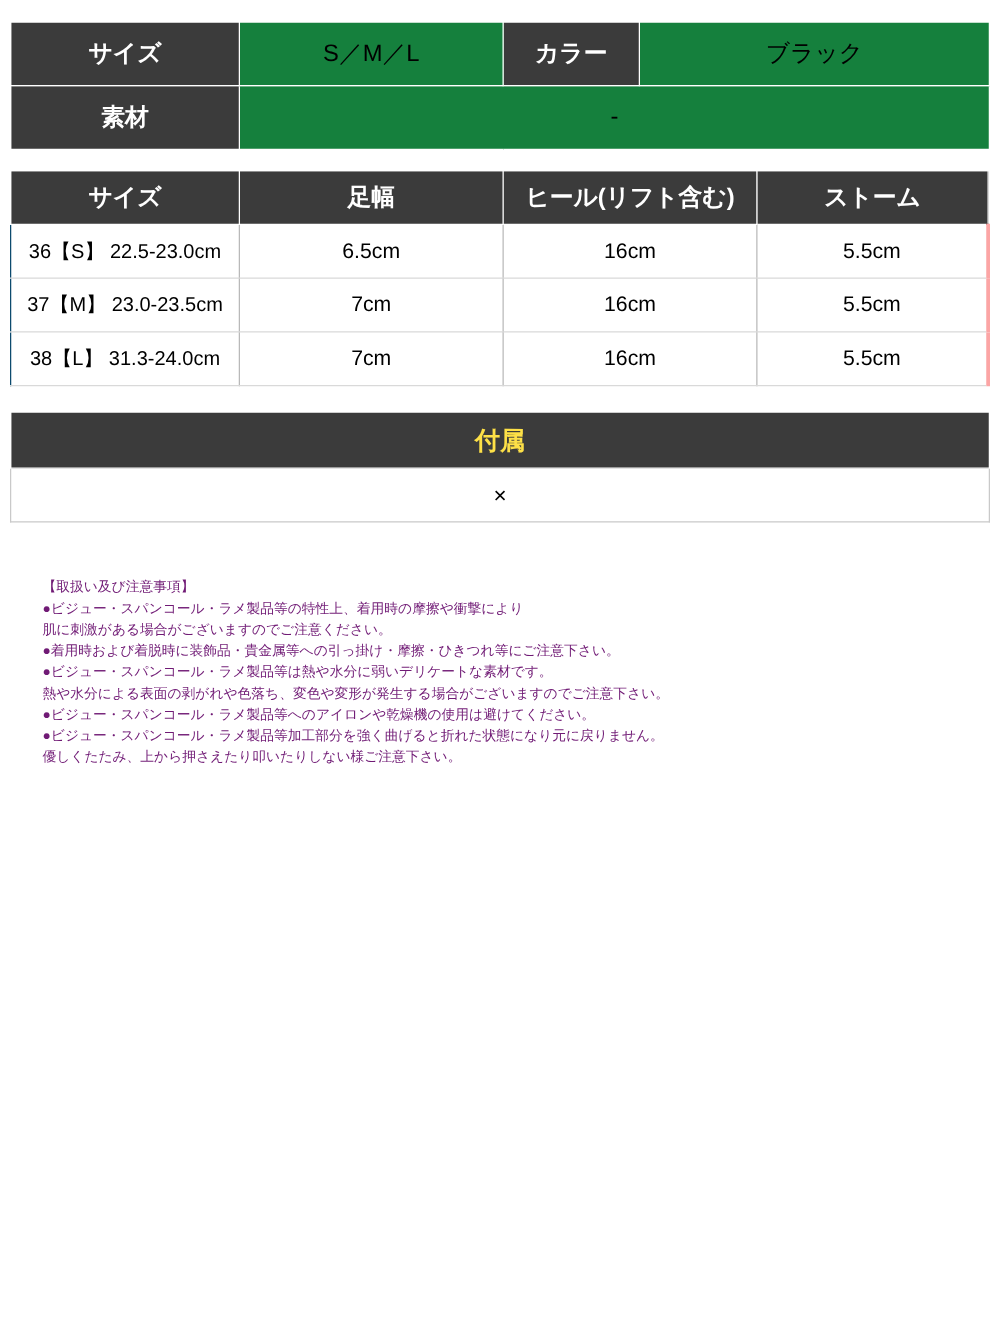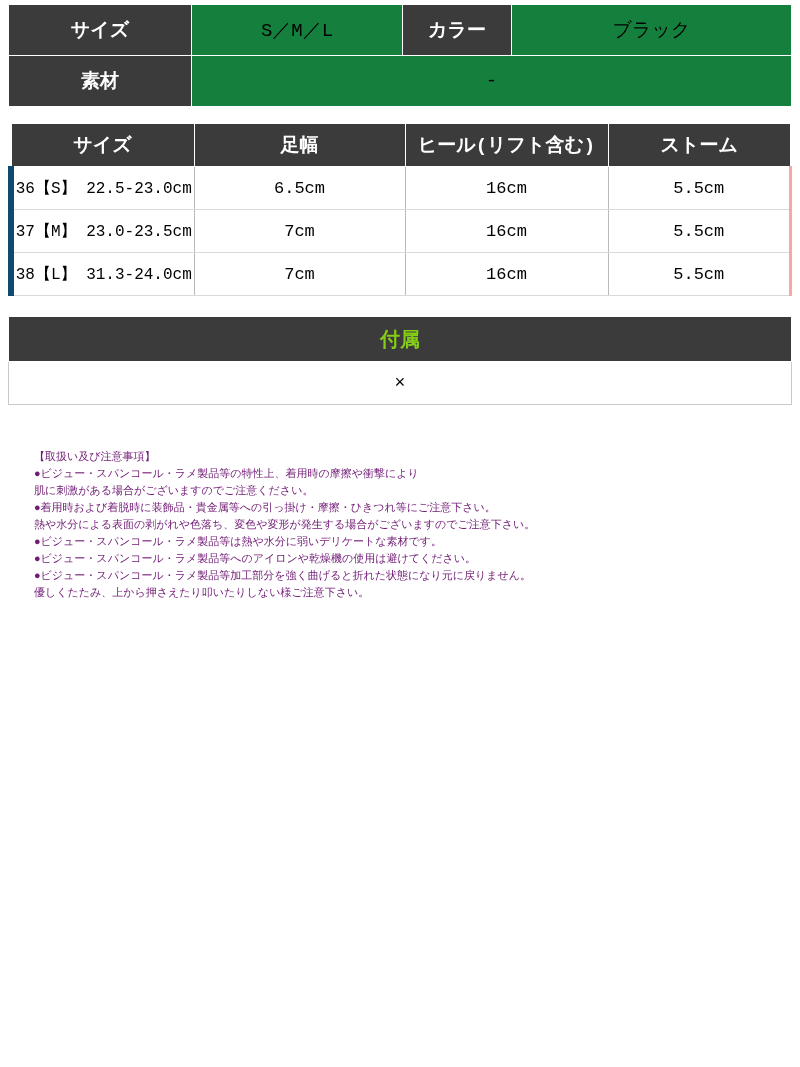--- a/index.html
+++ b/index.html
@@ -12,22 +12,21 @@
     height: 1067px;
     font-family: "Liberation Sans", sans-serif;
     color: #000000;
     -webkit-font-smoothing: antialiased;
   }
   .page {
     width: 800px;
     height: 1067px;
     position: relative;
     box-sizing: border-box;
-    padding: 4px 8px 0 8px;
-    font-family: Liberation Mono, monospace;
+    padding: 17px 8px 0 8px;
   }
   table {
     border-collapse: collapse;
     width: 784px;
     table-layout: fixed;
   }
   .spec-table td {
     border: 1px solid #ffffff;
     height: 48px;
     text-align: center;
@@ -66,35 +65,35 @@
     color: #000000;
     font-size: 17px;
     height: 40px;
     border: 1px solid #d9d9d9;
     border-left: 1px solid #b9b9b9;
     border-right: 1px solid #b9b9b9;
     text-align: center;
     vertical-align: middle;
   }
   .size-table tr td:first-child {
-    border-left: 6px solid #0c4a6e;
+    border-left: 1px solid #0c4a6e;
   }
   .size-table tr td:last-child {
     border-right: 3px solid #fca5a5;
   }
   .size-table td.rowlabel {
     font-size: 16px;
   }
   
   .acc-table {
     margin-bottom: 24px;
   }
   .acc-table th {
     background: #3b3b3b;
-    color: #84cc16;
+    color: #fde047;
     font-weight: bold;
     font-size: 20px;
     height: 42px;
     text-align: center;
     vertical-align: middle;
     border: 1px solid #ffffff;
   }
   .acc-table td {
     background: #ffffff;
     color: #000000;
@@ -177,20 +176,20 @@
         <td>×</td>
       </tr>
     </tbody>
   </table>
 
   <div class="notes">
     <div>【取扱い及び注意事項】</div>
     <div>●ビジュー・スパンコール・ラメ製品等の特性上、着用時の摩擦や衝撃により</div>
     <div>肌に刺激がある場合がございますのでご注意ください。</div>
     <div>●着用時および着脱時に装飾品・貴金属等への引っ掛け・摩擦・ひきつれ等にご注意下さい。</div>
+    <div>●ビジュー・スパンコール・ラメ製品等は熱や水分に弱いデリケートな素材です。</div>
     <div>熱や水分による表面の剥がれや色落ち、変色や変形が発生する場合がございますのでご注意下さい。</div>
-    <div>●ビジュー・スパンコール・ラメ製品等は熱や水分に弱いデリケートな素材です。</div>
     <div>●ビジュー・スパンコール・ラメ製品等へのアイロンや乾燥機の使用は避けてください。</div>
     <div>●ビジュー・スパンコール・ラメ製品等加工部分を強く曲げると折れた状態になり元に戻りません。</div>
     <div>優しくたたみ、上から押さえたり叩いたりしない様ご注意下さい。</div>
   </div>
 
 </div>
 
 </body></html>

